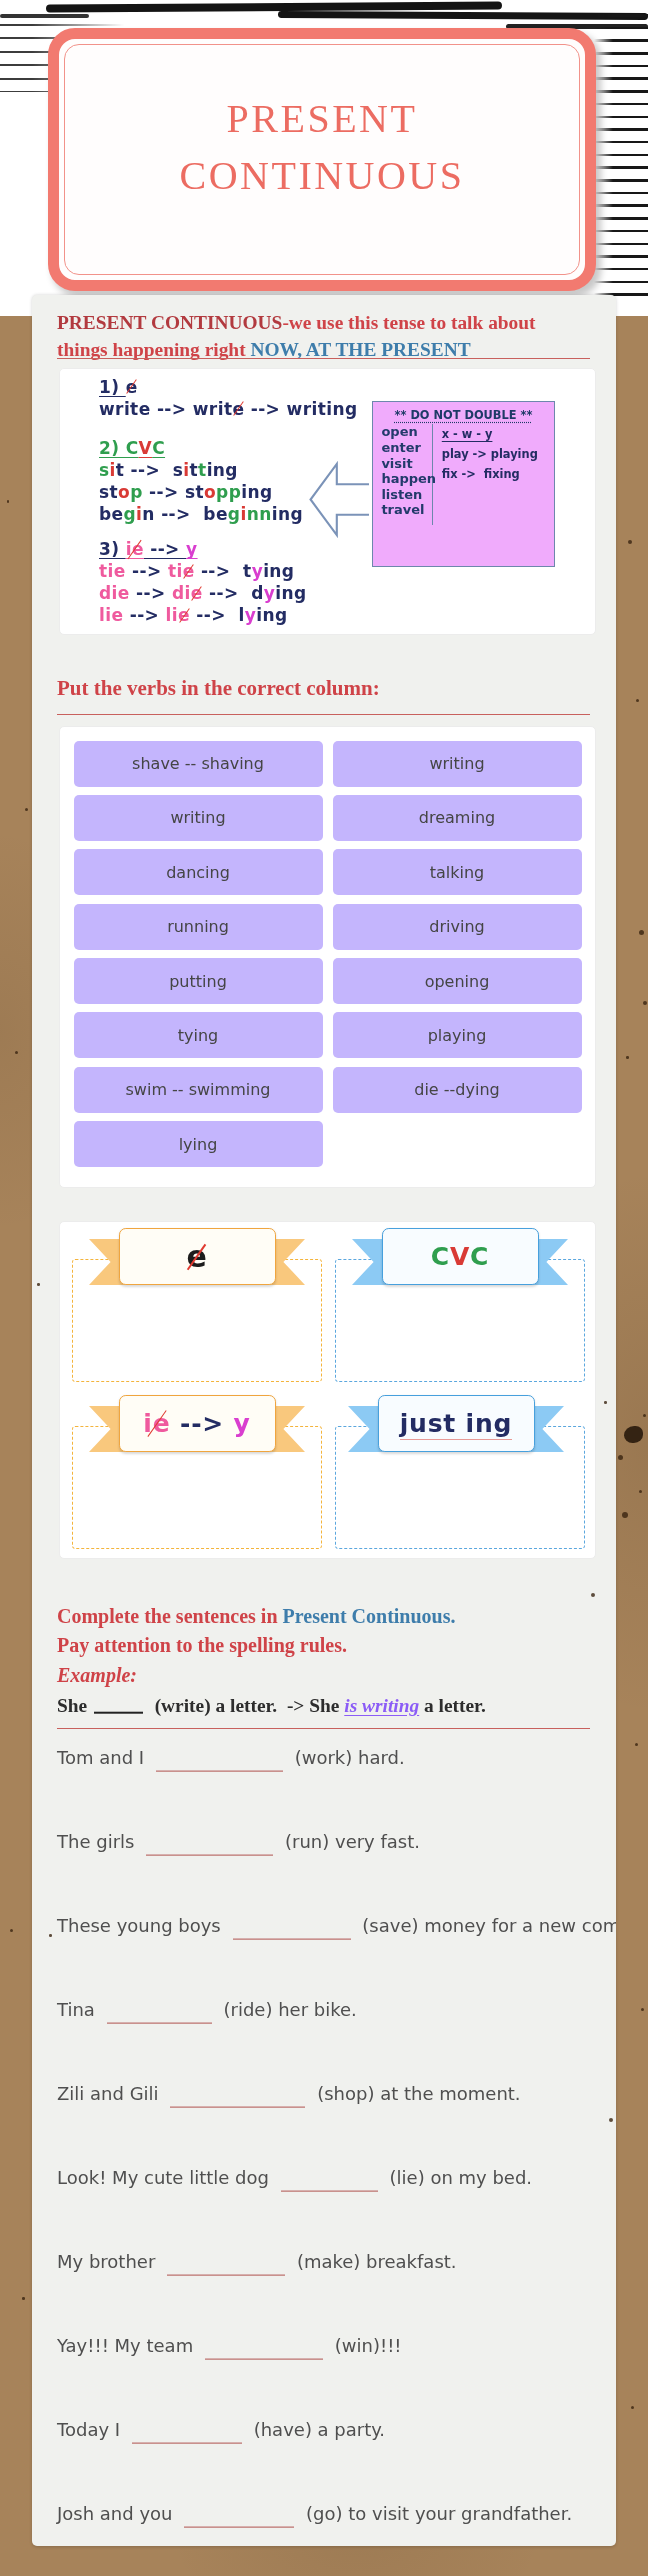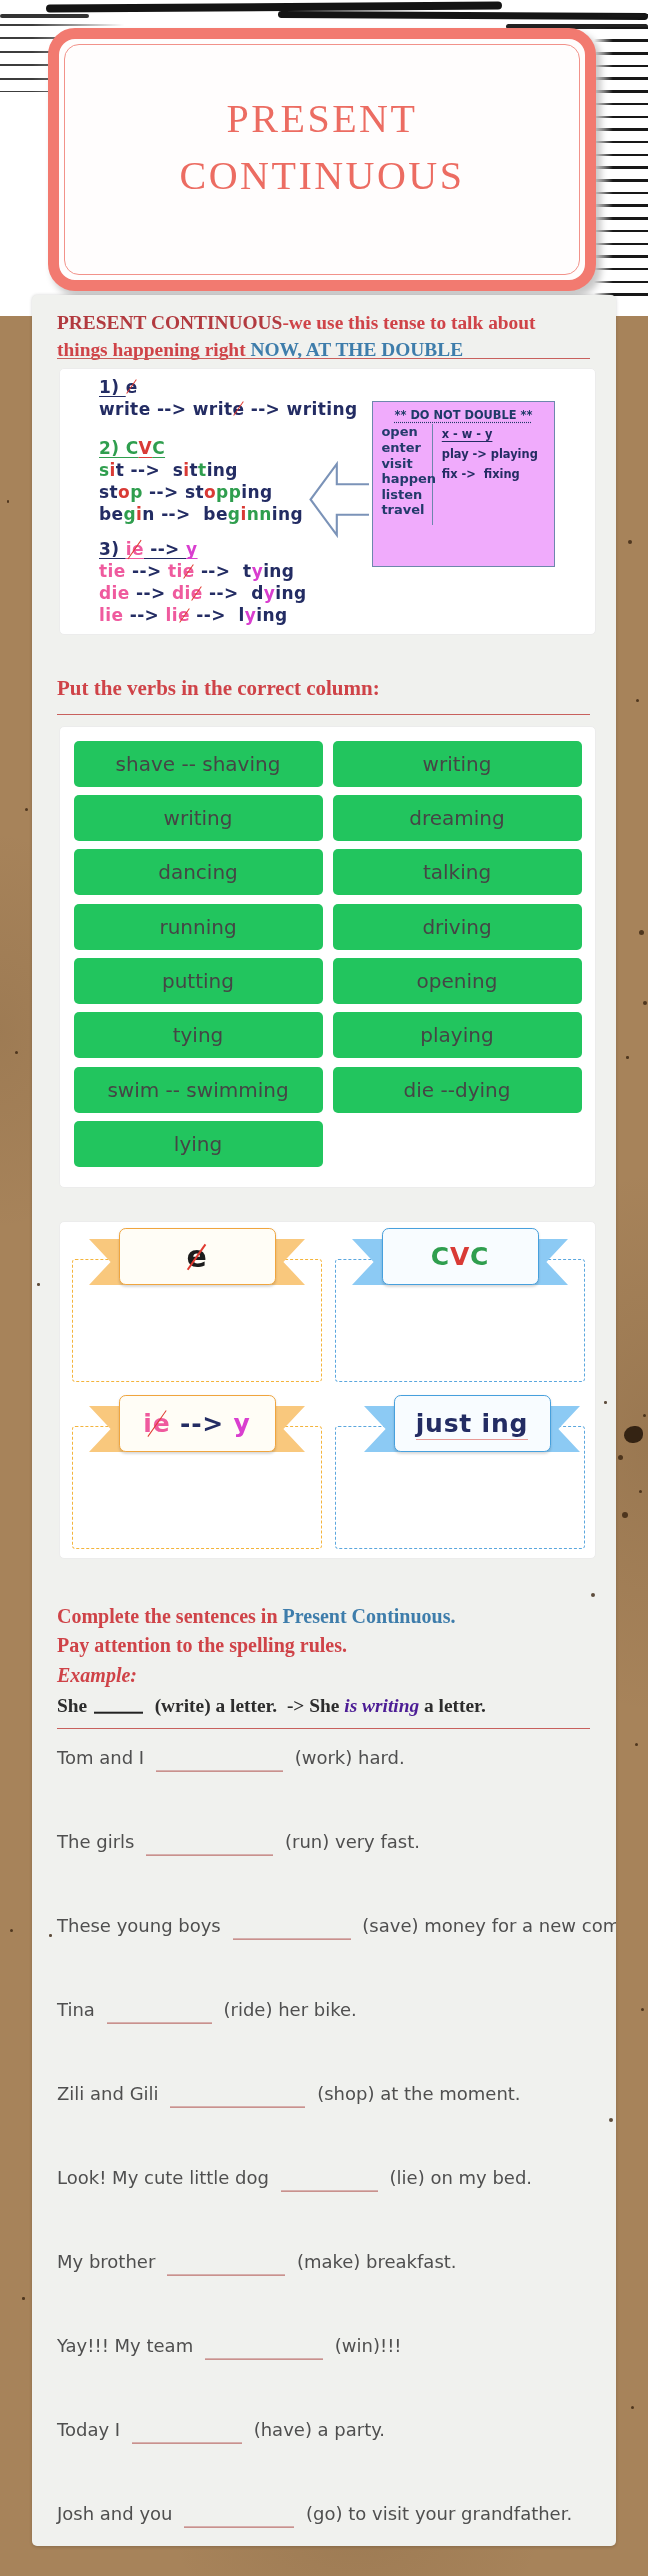--- a/index.html
+++ b/index.html
@@ -69,48 +69,48 @@
   .dnd-cols{display:flex;padding-left:8.4px}
   .dnd-left{width:51px;border-right:1.3px solid #6d87ac;padding-bottom:6.8px}
   .dnd-item{font-size:13px;line-height:15.6px;font-weight:700}
   .dnd-right{padding-left:8.4px}
   .dnd-rline{font-size:11.4px;line-height:20px;white-space:pre;font-weight:600}
   .big-arrow{position:absolute;left:248px;top:89px}
   
   .sort-card{top:431px;height:462px}
   .chips{display:flex;gap:10px;padding:13.5px}
   .chip-col{flex:1;display:flex;flex-direction:column;gap:8.4px}
-  .chip{height:46px;background:#22c55e;border-radius:5px;display:flex;align-items:center;
-    justify-content:center;font-size:20px;color:#454545}
+  .chip{height:46px;background:#c4b5fd;border-radius:5px;display:flex;align-items:center;
+    justify-content:center;font-size:16px;color:#454545}
   
   .zones-card{top:926px;height:338px}
   .zone{position:absolute;width:250px;height:123px;border:1.7px dashed;border-radius:3.4px;box-sizing:border-box}
   .zone.zor{border-color:#f4b43c}
   .zone.zbl{border-color:#5ba7de}
   .z1{left:11.8px;top:37px}.z2{left:275px;top:37px}.z3{left:11.8px;top:204px}.z4{left:275px;top:204px}
   .banner{position:absolute;width:216px;height:55px}
-  .bn1{left:29px;top:5.9px}.bn2{left:292px;top:5.9px}.bn3{left:29px;top:173px}.bn4{left:304px;top:173px}
+  .bn1{left:29px;top:5.9px}.bn2{left:292px;top:5.9px}.bn3{left:29px;top:173px}.bn4{left:288px;top:173px}
   .tail{position:absolute;left:0;right:0;top:11px;height:46px;
     clip-path:polygon(0 0,100% 0,90% 50%,100% 100%,0 100%,10% 50%)}
   .tail.tor{background:#f9c87d}.tail.tbl{background:#8ccaf4}
   .bbox{position:absolute;left:29.5px;right:29.5px;top:0;height:100%;border-radius:6.8px;display:flex;
     align-items:center;justify-content:center;box-shadow:0 1.7px 2.5px rgba(0,0,0,.15)}
   .bbox.bor{background:#fffdf6;border:1.7px solid #f0a53e}
   .bbox.bbl{background:#f8fcff;border:1.7px solid #47a0dd}
   .blabel{font-weight:700;font-size:25px;letter-spacing:0.8px;white-space:pre}
   .blabel.big{font-size:30px}
   
   .fill-h{position:absolute;left:25px;font-family:"Liberation Serif","DejaVu Serif",serif;
     font-weight:700;font-size:20px;color:#cf4348;white-space:pre}
   .f1{top:1310px}.f2{top:1339px}.f3{top:1369px;font-style:italic}
   .f1 .fbl{color:#3e7dab}
   .example-line{position:absolute;left:25px;top:1396px;font-family:"Liberation Serif","DejaVu Serif",serif;
     font-weight:700;font-size:19.4px;color:#2d2d2d;white-space:pre}
   .exblank{display:inline-block;width:49px;height:1em;border-bottom:2.5px solid #222;transform:translateY(1.7px);margin:0 6.8px}
-  .ans{color:#4c1d95;font-style:italic;text-underline-offset:3.4px}
+  .ans{color:#8b5cf6;font-style:italic;text-decoration:underline;text-underline-offset:3.4px}
   .sentences{position:absolute;left:25px;top:1445px;width:533px}
   .sentence{height:84px;font-size:18px;color:#4f4f4f;white-space:pre}
   .blank{display:inline-block;height:1.3em;border-bottom:1.3px solid #b0524e;transform:translateY(7.6px);margin:0 11.8px}
   
   .ink-dot{position:absolute;background:#3a2410;border-radius:50%;opacity:.8}
   .ink-blob{position:absolute;left:624px;top:1426px;width:18.6px;height:17px;background:#291a0c;
     border-radius:58% 42% 52% 48%;opacity:.9}
 </style>
 </head>
 <body>
@@ -122,21 +122,21 @@
   <div class="bar b4"></div>
   <div class="left-lines"></div>
   <div class="right-lines"></div>
   <div class="title-card">
     <div class="page-title">PRESENT CONTINUOUS</div>
   </div>
 </div>
 
 <div class="col">
 
-  <div class="intro"><span class="ib">PRESENT CONTINUOUS</span><span class="ir">-we use this tense to talk about things happening right </span><span class="ibl">NOW, AT THE DOUBLE</span></div>
+  <div class="intro"><span class="ib">PRESENT CONTINUOUS</span><span class="ir">-we use this tense to talk about things happening right </span><span class="ibl">NOW, AT THE PRESENT</span></div>
 
   <div class="rline hr1"></div>
 
   <div class="card rules-card">
     <div class="hand">
         <div class="hline "><span class="nv u">1) </span><span class="nv slash">e</span></div>
         <div class="hline "><span class="nv">write --&gt; writ</span><span class="nv slash">e</span><span class="nv"> --&gt; writing</span></div>
         <div class="hline gap1"><span class="gr u">2) C</span><span class="rd u">V</span><span class="gr u">C</span></div>
         <div class="hline "><span class="gr">s</span><span class="rd">i</span><span class="nv">t</span><span class="nv"> --&gt;  s</span><span class="rd">i</span><span class="nv">t</span><span class="gr">t</span><span class="nv">ing</span></div>
         <div class="hline "><span class="nv">st</span><span class="rd">o</span><span class="gr">p</span><span class="nv"> --&gt; st</span><span class="rd">o</span><span class="gr">pp</span><span class="nv">ing</span></div>

